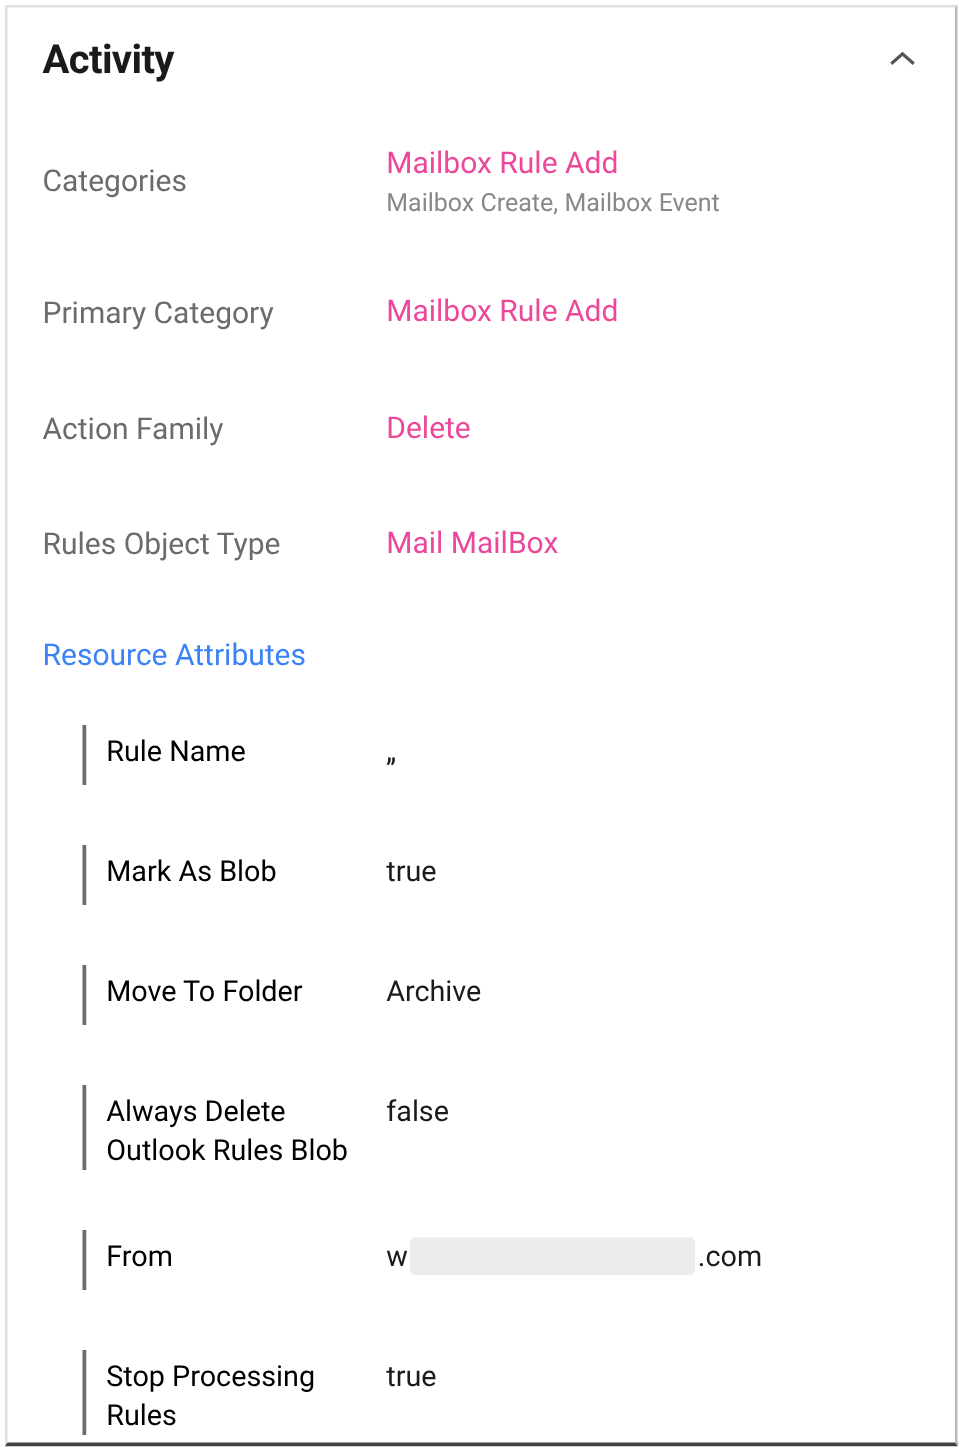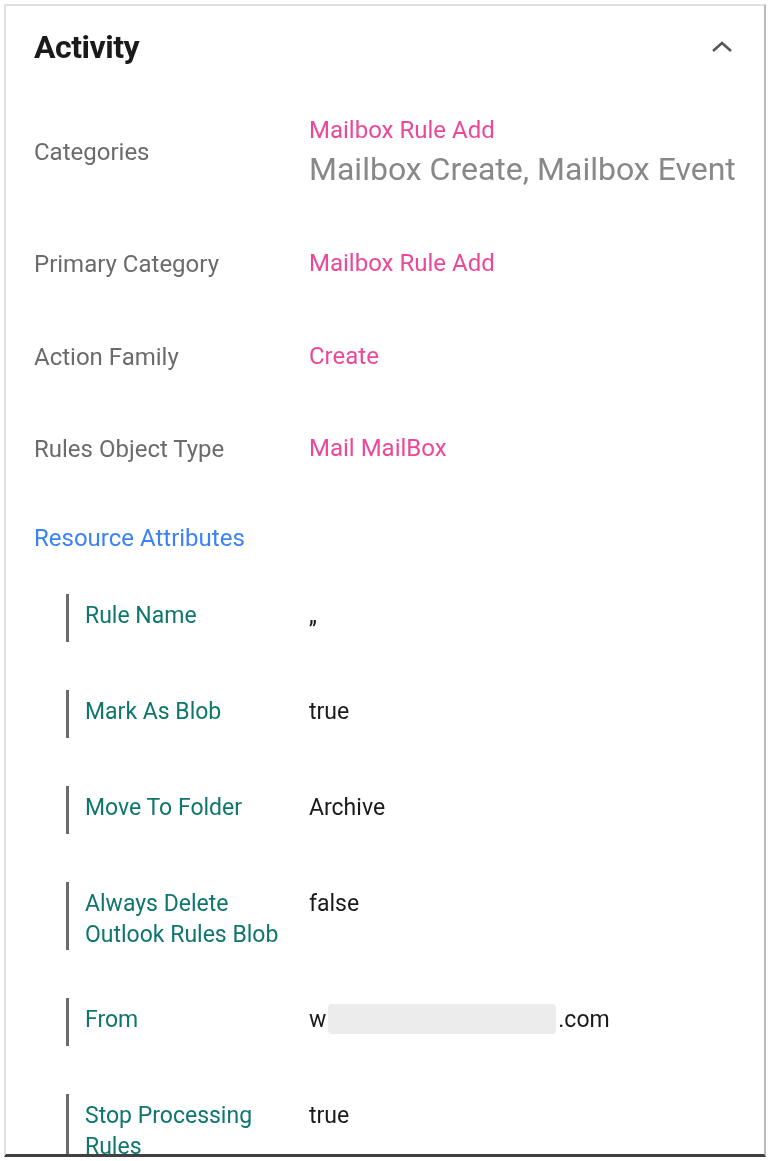--- a/index.html
+++ b/index.html
@@ -54,21 +54,21 @@
       line-height: 1.35;
       padding-top: 2px;
     }
     .field-value {
       font-size: 24px;
       color: #ec4899;
       font-weight: 400;
       line-height: 1.35;
     }
     .field-sub {
-      font-size: 32px;
+      font-size: 20px;
       color: #888888;
       font-weight: 400;
       margin-top: 4px;
     }
     .section-label {
       font-size: 24px;
       color: #3b82f6;
       font-weight: 400;
       margin-bottom: 42px;
     }
@@ -83,21 +83,21 @@
       align-self: stretch;
       min-height: 48px;
       background: #6b6b6b;
       margin-right: 16px;
       flex-shrink: 0;
     }
     .attr-label {
       width: 224px;
       flex-shrink: 0;
       font-size: 23px;
-      color: #0f766e;
+      color: #000000;
       font-weight: 400;
       line-height: 1.35;
       padding-top: 6px;
     }
     .attr-value {
       font-size: 23px;
       color: #1a1a1a;
       font-weight: 400;
       line-height: 1.35;
       padding-top: 6px;
@@ -137,21 +137,21 @@
     </div>
   </div>
 
   <div class="field-row">
     <div class="field-label">Primary Category</div>
     <div class="field-value">Mailbox Rule Add</div>
   </div>
 
   <div class="field-row">
     <div class="field-label">Action Family</div>
-    <div class="field-value">Create</div>
+    <div class="field-value">Delete</div>
   </div>
 
   <div class="field-row">
     <div class="field-label">Rules Object Type</div>
     <div class="field-value">Mail MailBox</div>
   </div>
 
   <div class="section-label">Resource Attributes</div>
 
   <div class="attr-row">

